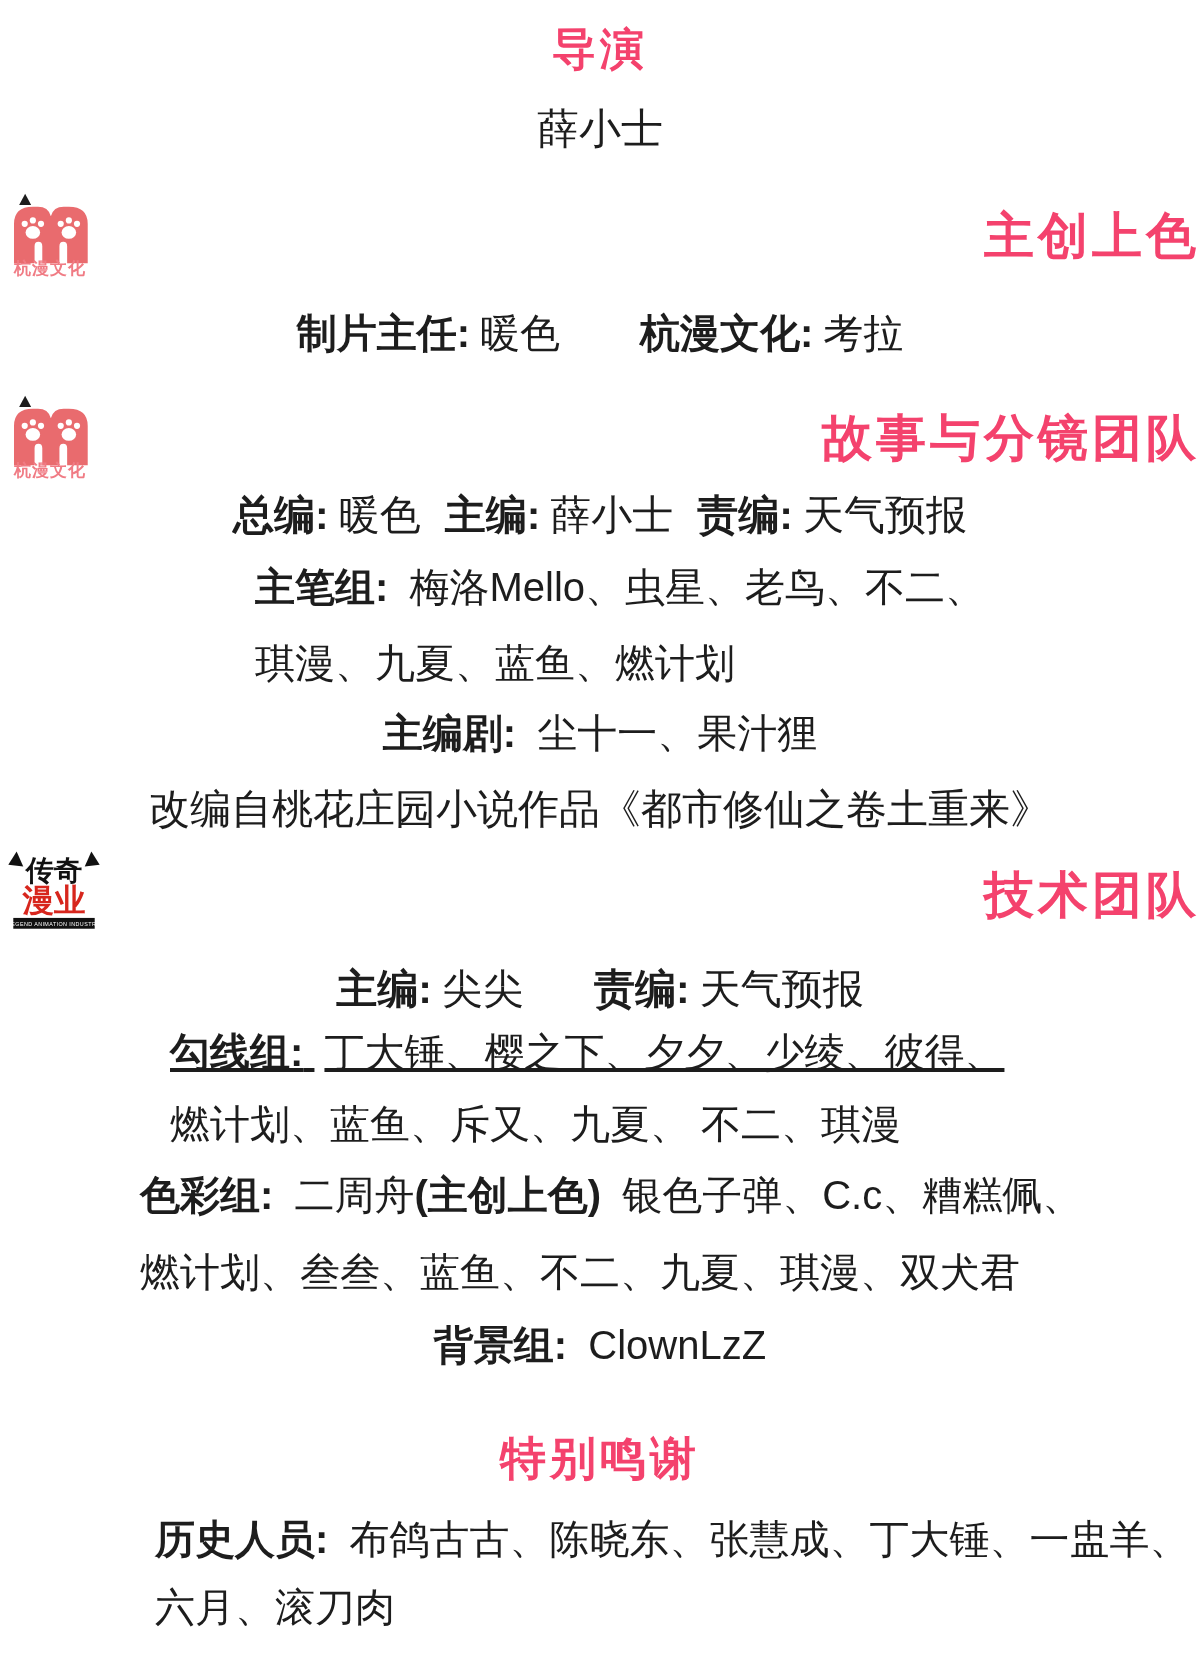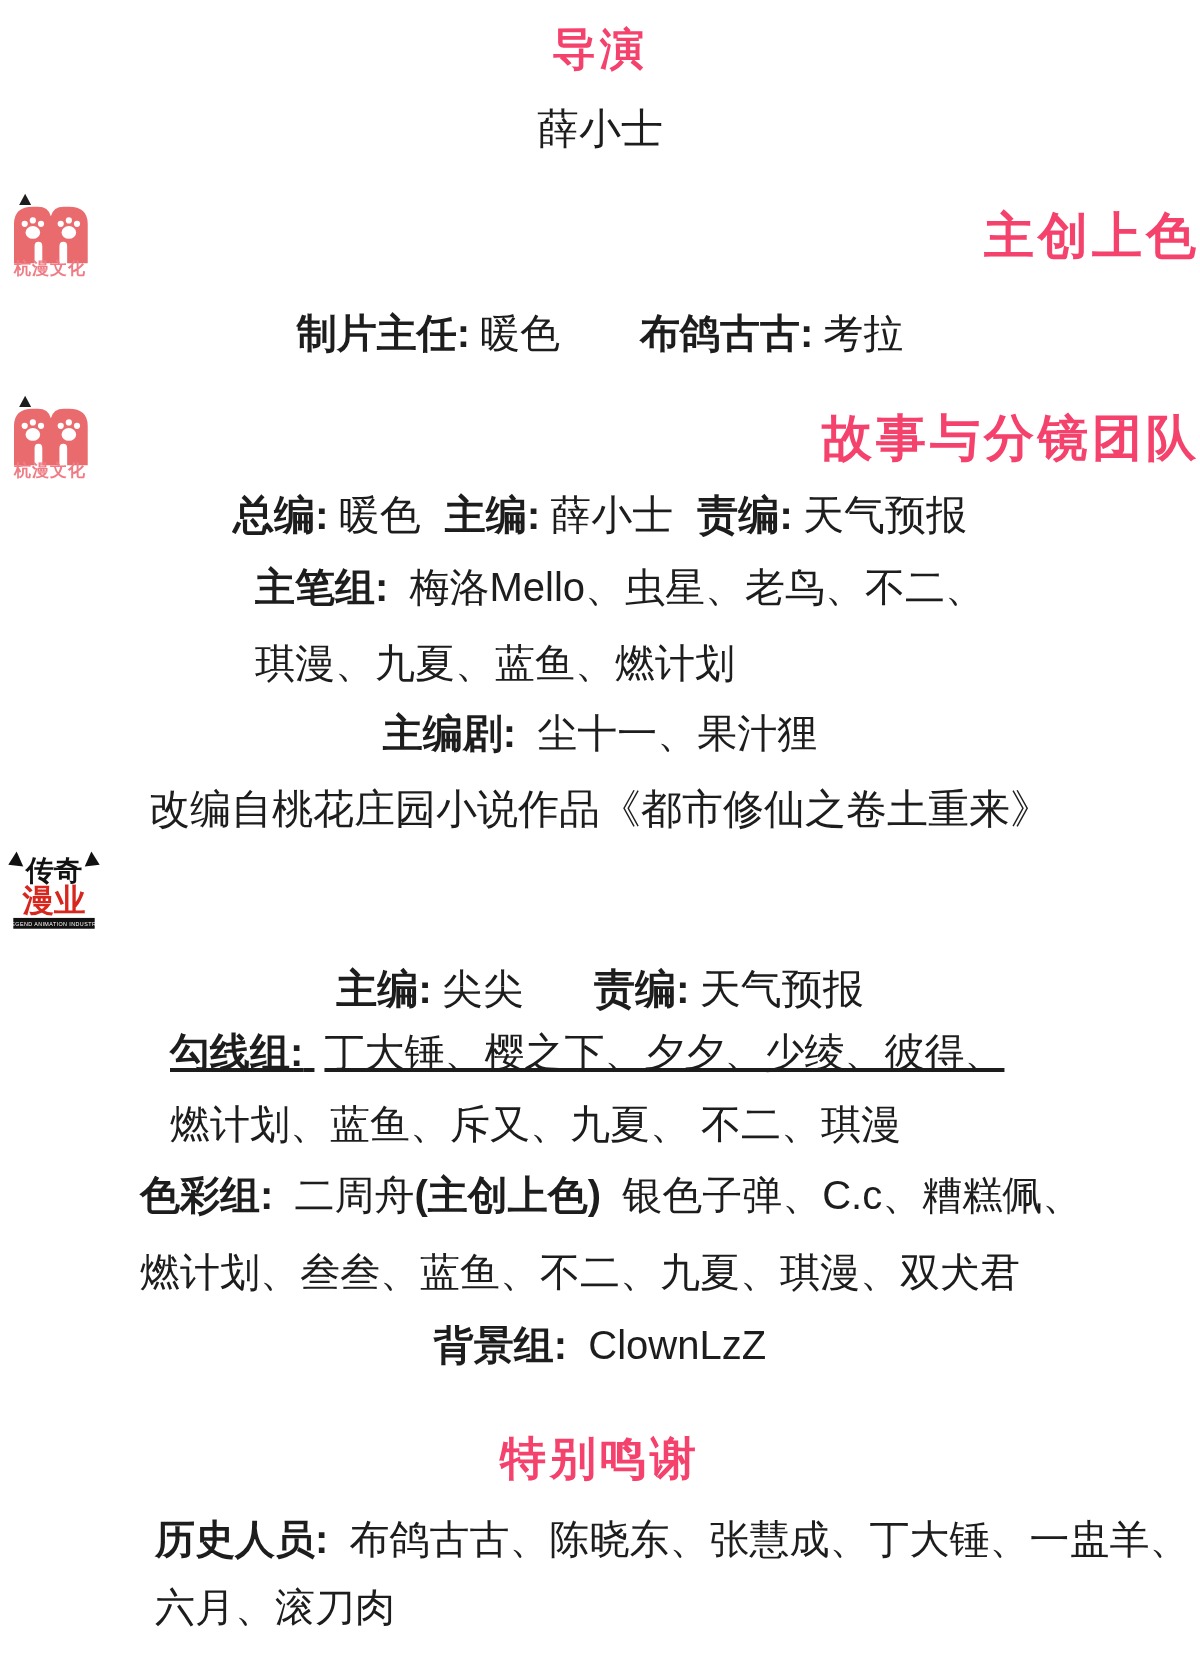--- a/index.html
+++ b/index.html
@@ -80,21 +80,21 @@
     </div>
     <div class="pink-title t50">主创上色</div>
   </div>
 
   <div class="abs center row gap80 line" style="top:306px;">
     <div class="pair">
       <span class="lbl">制片主任:</span>
       <span class="val">暖色</span>
     </div>
     <div class="pair">
-      <span class="lbl">布鸽古古:</span>
+      <span class="lbl">杭漫文化:</span>
       <span class="val">考拉</span>
     </div>
   </div>
 
   <div class="abs center section-header hgap45" style="top:395px;">
     <div class="hm-logo">
       <svg viewBox="0 0 112 84" width="96" height="72">
         <polygon class="ink" points="20,14 27,1 34,14"></polygon>
         <path class="m-shape" d="M14 82 V36 Q14 16 36 16 H42 Q54 16 57 27 Q60 16 72 16 H78 Q100 16 100 36 V82 H76 V62 Q76 57 71.5 57 Q67 57 67 62 V82 H47 V62 Q47 57 42.5 57 Q38 57 38 62 V82 Z"></path>
         <g class="paw">
@@ -147,20 +147,21 @@
     <div>
       <svg viewBox="0 0 130 108" width="108" height="90">
         <polygon class="legend-ink" points="20,4 28,22 10,20"></polygon>
         <polygon class="legend-ink" points="110,4 120,20 102,22"></polygon>
         <text x="65" y="38" text-anchor="middle" font-size="34" font-weight="900" class="legend-ink">传奇</text>
         <text x="65" y="76" text-anchor="middle" font-size="38" font-weight="900" class="legend-red">漫业</text>
         <rect x="16" y="84" width="98" height="13" class="legend-ink"></rect>
         <text x="65" y="93.5" text-anchor="middle" font-size="6.5" class="legend-caption">LEGEND ANIMATION INDUSTRY</text>
       </svg>
     </div>
+    <div class="pink-title t50">技术团队</div>
   </div>
 
   <div class="abs center row gap70 line" style="top:962px;font-size:41px;">
     <div class="pair">
       <span class="lbl">主编:</span>
       <span class="val">尖尖</span>
     </div>
     <div class="pair">
       <span class="lbl">责编:</span>
       <span class="val">天气预报</span>

